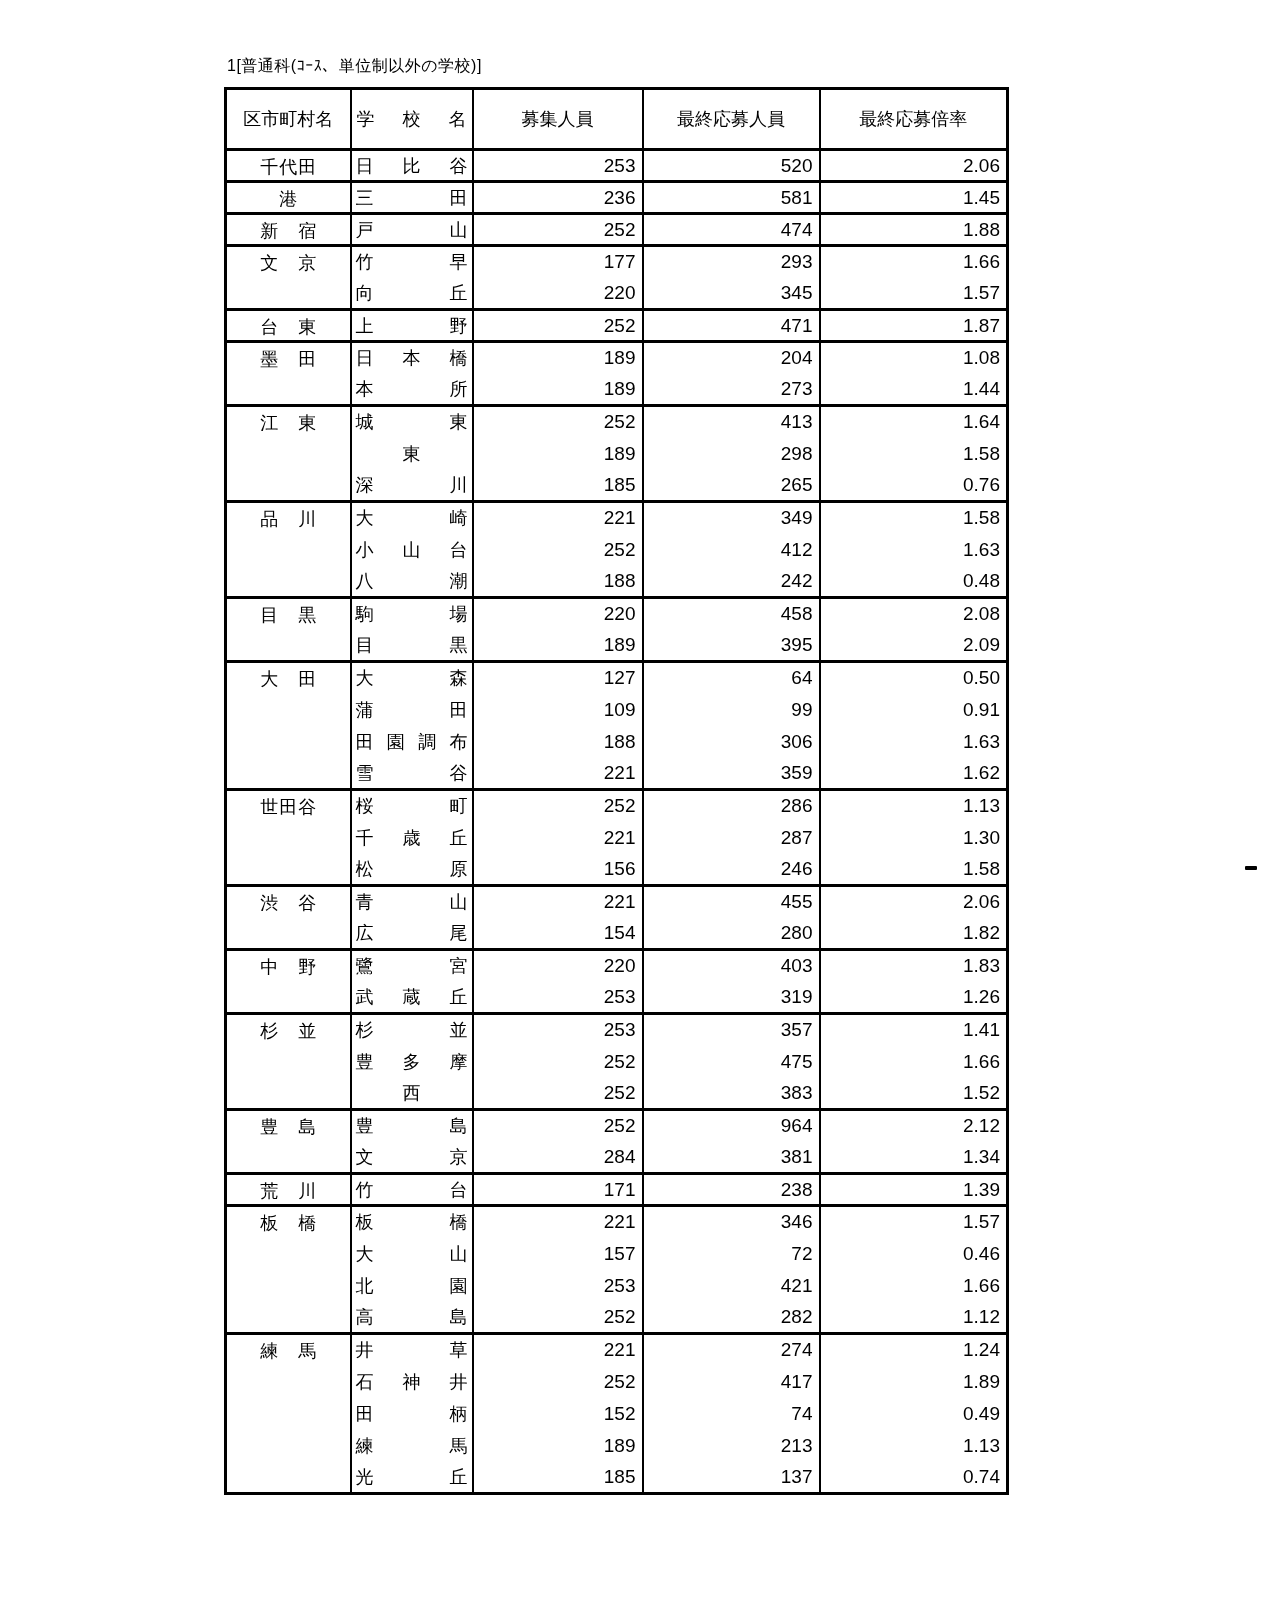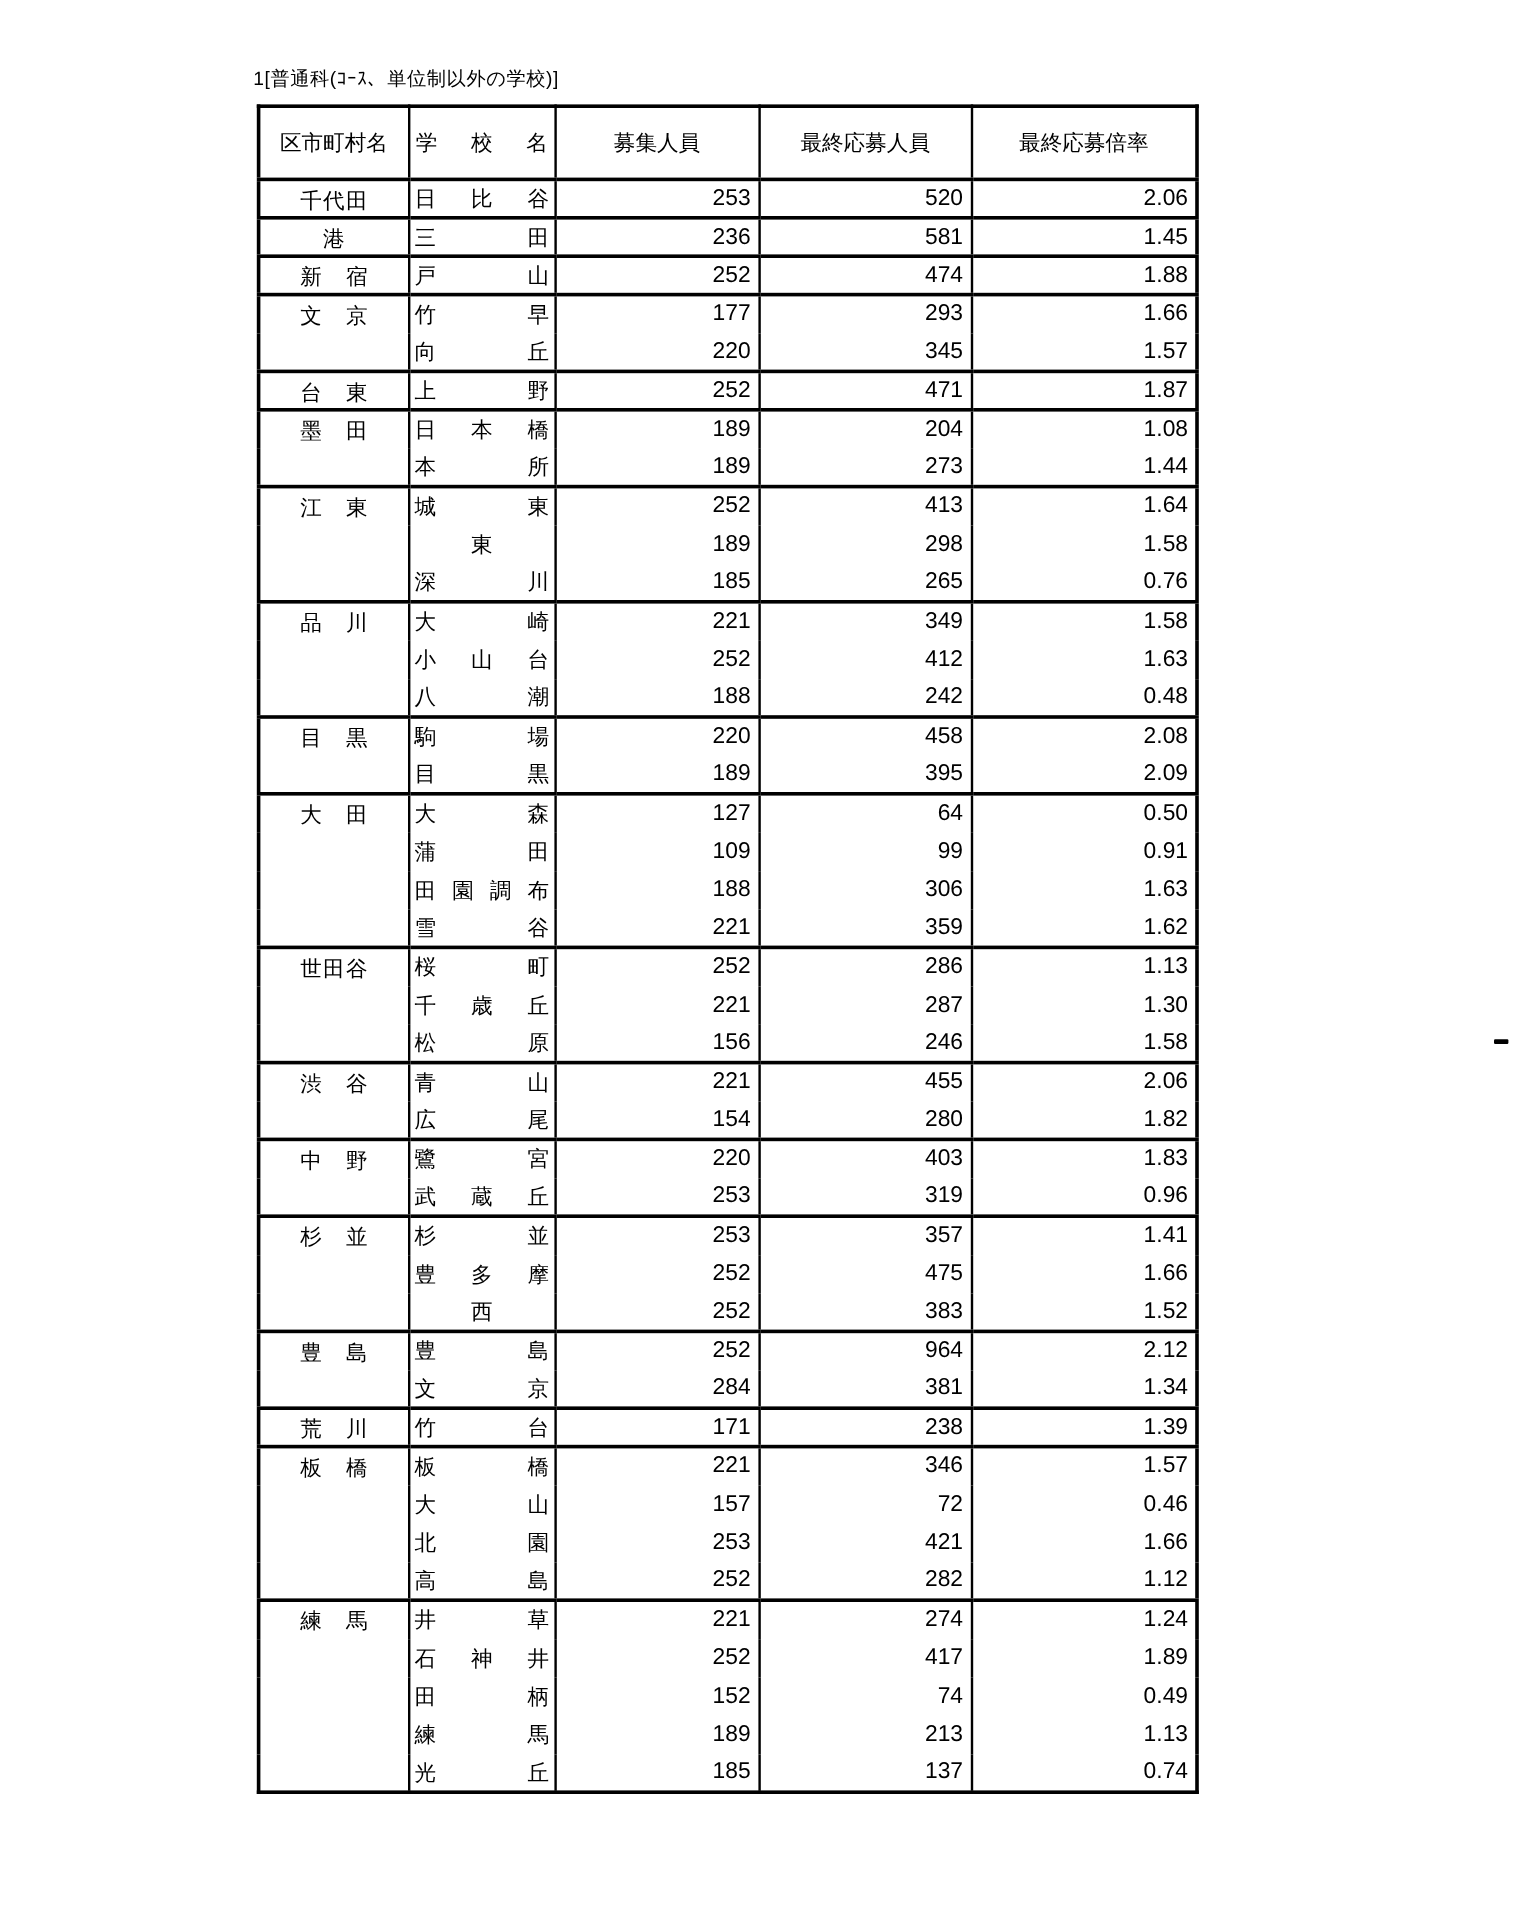--- a/index.html
+++ b/index.html
@@ -2,25 +2,25 @@
 <html><head>
 <meta charset="utf-8">
 <style>
   html,body{margin:0;padding:0;}
   body{
     width:1280px;height:1606px;background:#ffffff;color:#000;
     font-family:"Liberation Sans","DejaVu Sans",sans-serif;
     position:relative;overflow:hidden;
   }
   .title{
-    position:absolute;left:211px;top:56px;
+    position:absolute;left:227px;top:56px;
     font-size:16px;letter-spacing:.5px;white-space:nowrap;
   }
   table.doc-table{
-    position:absolute;left:214px;top:87px;
+    position:absolute;left:224px;top:87px;
     border-collapse:collapse;table-layout:fixed;
     border:3px solid #000;
   }
   col.c1{width:125px;}
   col.c2{width:122px;}
   col.c3{width:170px;}
   col.c4{width:177px;}
   col.c5{width:188px;}
   th,td{padding:0;}
   thead th{
@@ -465,21 +465,21 @@
       <tr>
         <td class="school-cell v">
           <div class="school-box dist">
             <span>武</span>
             <span>蔵</span>
             <span>丘</span>
           </div>
         </td>
         <td class="num v">253</td>
         <td class="num v">319</td>
-        <td class="num v">0.96</td>
+        <td class="num v">1.26</td>
       </tr>
       <tr class="group-start">
         <td class="ward-cell" rowspan="3">
           <div class="ward-box dist">
             <span>杉</span>
             <span>並</span>
           </div>
         </td>
         <td class="school-cell v">
           <div class="school-box dist">

